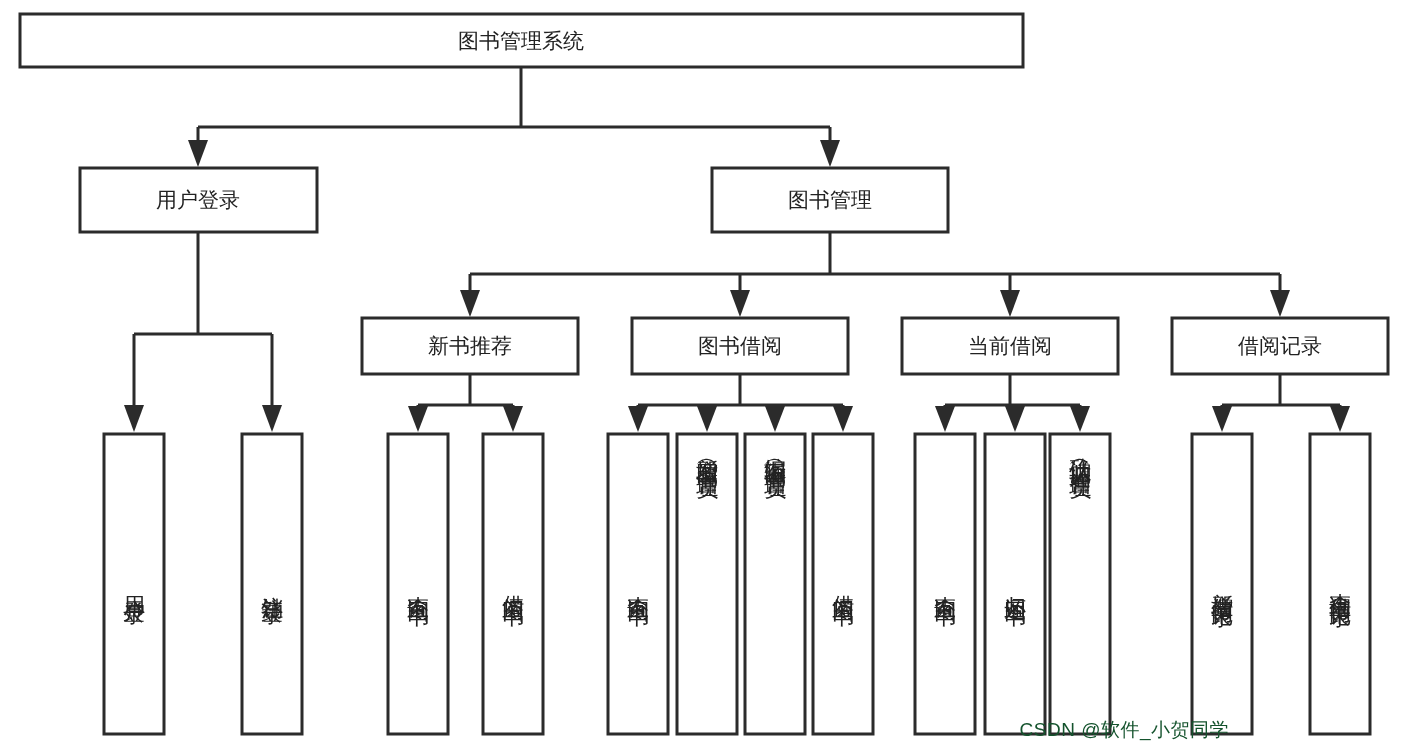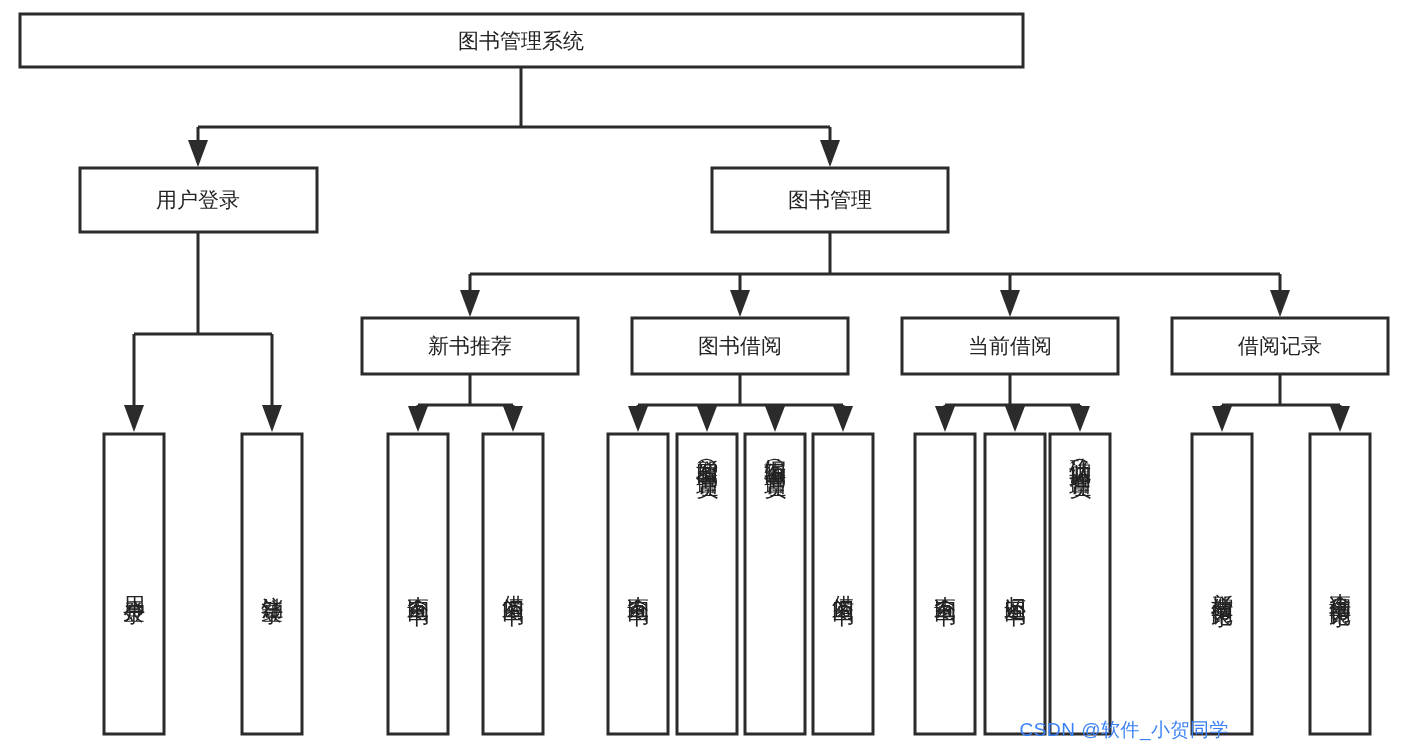--- a/index.html
+++ b/index.html
@@ -66,21 +66,21 @@
     letter-spacing: 3px;
     white-space: nowrap;
     text-align: center;
   }
   .watermark {
     position: absolute;
     right: 12px;
     bottom: 4px;
     font-family: "Liberation Sans", "DejaVu Sans", sans-serif;
     font-size: 19px;
-    color: #3b82f6;
+    color: #14532d;
     white-space: nowrap;
     letter-spacing: 0.5px;
   }
 </style>
 </head>
 <body>
 
 <div id="diagram-root">
 
   <svg class="flow" viewBox="0 0 1405 747">

